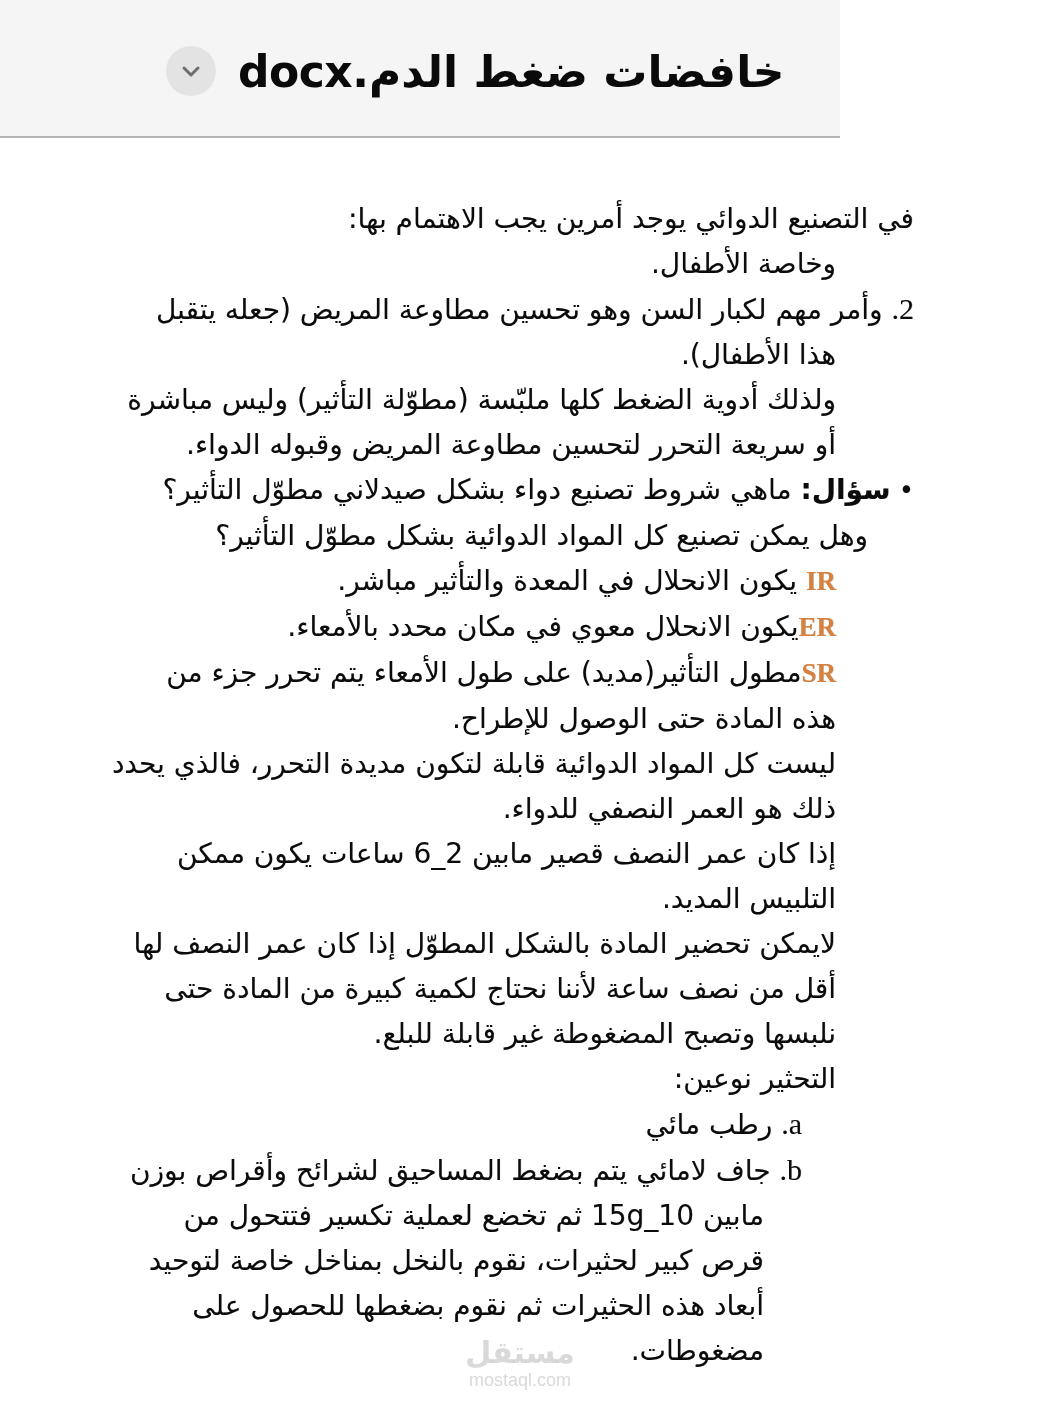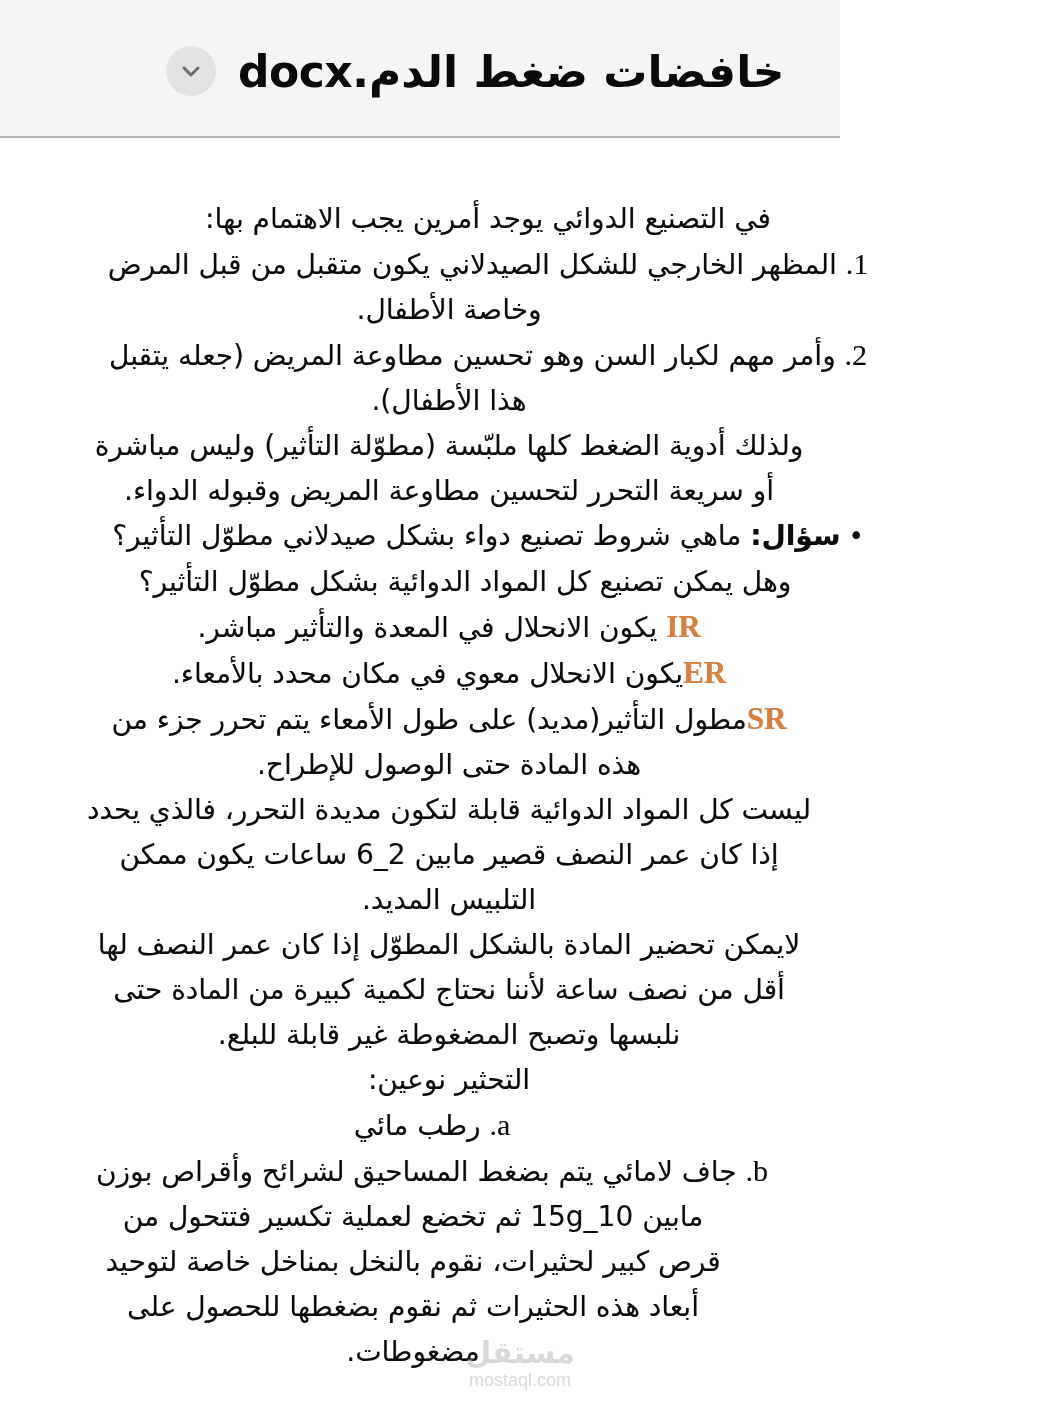--- a/index.html
+++ b/index.html
@@ -62,31 +62,30 @@
       direction: rtl;
       font-family: "DejaVu Sans", sans-serif;
       font-size: 28px;
       line-height: 45px;
       color: #0b0b0b;
       text-shadow: 0.4px 0.4px 0 rgba(0,0,0,0.25);
     }
     .line {
       white-space: nowrap;
       display: block;
-      text-align: center;
     }
     .indent-1 { padding-right: 46px; }
     .indent-2 { padding-right: 78px; }
     .indent-3 { padding-right: 150px; }
     .num { font-family: "Liberation Serif", serif; font-size: 30px; }
     .latin-code {
       font-family: "Liberation Serif", serif;
       font-weight: bold;
       color: #d8813e;
-      font-size: 31px;
+      font-size: 27px;
     }
     .answer-label { color: #d8813e; font-weight: bold; }
     .question-label { font-weight: bold; }
     .bullet { font-size: 26px; margin-left: 8px; }
     .check { font-size: 28px; margin-left: 10px; }
     .watermark {
       position: absolute;
       left: 450px;
       top: 1336px;
       width: 140px;
@@ -117,24 +116,20 @@
         <polyline points="5,9 12,16 19,9" fill="none" stroke="#6e6e6e" stroke-width="3" stroke-linecap="round" stroke-linejoin="round"></polyline>
       </svg>
     </div>
     <div class="doc-title">خافضات ضغط الدم.docx</div>
   </div>
 </div>
 
 <div class="content">
   <span class="line">في التصنيع الدوائي يوجد أمرين يجب الاهتمام بها:</span>
 
-  <span class="line">
-    <span class="num">1.</span>
-    <span>المظهر الخارجي للشكل الصيدلاني يكون متقبل من قبل المرض</span>
-  </span>
   <span class="line indent-2">وخاصة الأطفال.</span>
 
   <span class="line">
     <span class="num">2.</span>
     <span>وأمر مهم لكبار السن وهو تحسين مطاوعة المريض (جعله يتقبل</span>
   </span>
   <span class="line indent-2">هذا الأطفال).</span>
 
   <span class="line indent-2">ولذلك أدوية الضغط كلها ملبّسة (مطوّلة التأثير) وليس مباشرة</span>
   <span class="line indent-2">أو سريعة التحرر لتحسين مطاوعة المريض وقبوله الدواء.</span>
@@ -150,20 +145,21 @@
   </span>
   <span class="line indent-2">
     <span class="latin-code">ER</span><span>يكون الانحلال معوي في مكان محدد بالأمعاء.</span>
   </span>
   <span class="line indent-2">
     <span class="latin-code">SR</span><span>مطول التأثير(مديد) على طول الأمعاء يتم تحرر جزء من</span>
   </span>
   <span class="line indent-2">هذه المادة حتى الوصول للإطراح.</span>
 
   <span class="line indent-2">ليست كل المواد الدوائية قابلة لتكون مديدة التحرر، فالذي يحدد</span>
+  <span class="line indent-2">ذلك هو العمر النصفي للدواء.</span>
 
   <span class="line indent-2">إذا كان عمر النصف قصير مابين 2_6 ساعات يكون ممكن</span>
   <span class="line indent-2">التلبيس المديد.</span>
 
   <span class="line indent-2">لايمكن تحضير المادة بالشكل المطوّل إذا كان عمر النصف لها</span>
   <span class="line indent-2">أقل من نصف ساعة لأننا نحتاج لكمية كبيرة من المادة حتى</span>
   <span class="line indent-2">نلبسها وتصبح المضغوطة غير قابلة للبلع.</span>
 
   <span class="line indent-2">التحثير نوعين:</span>
 

